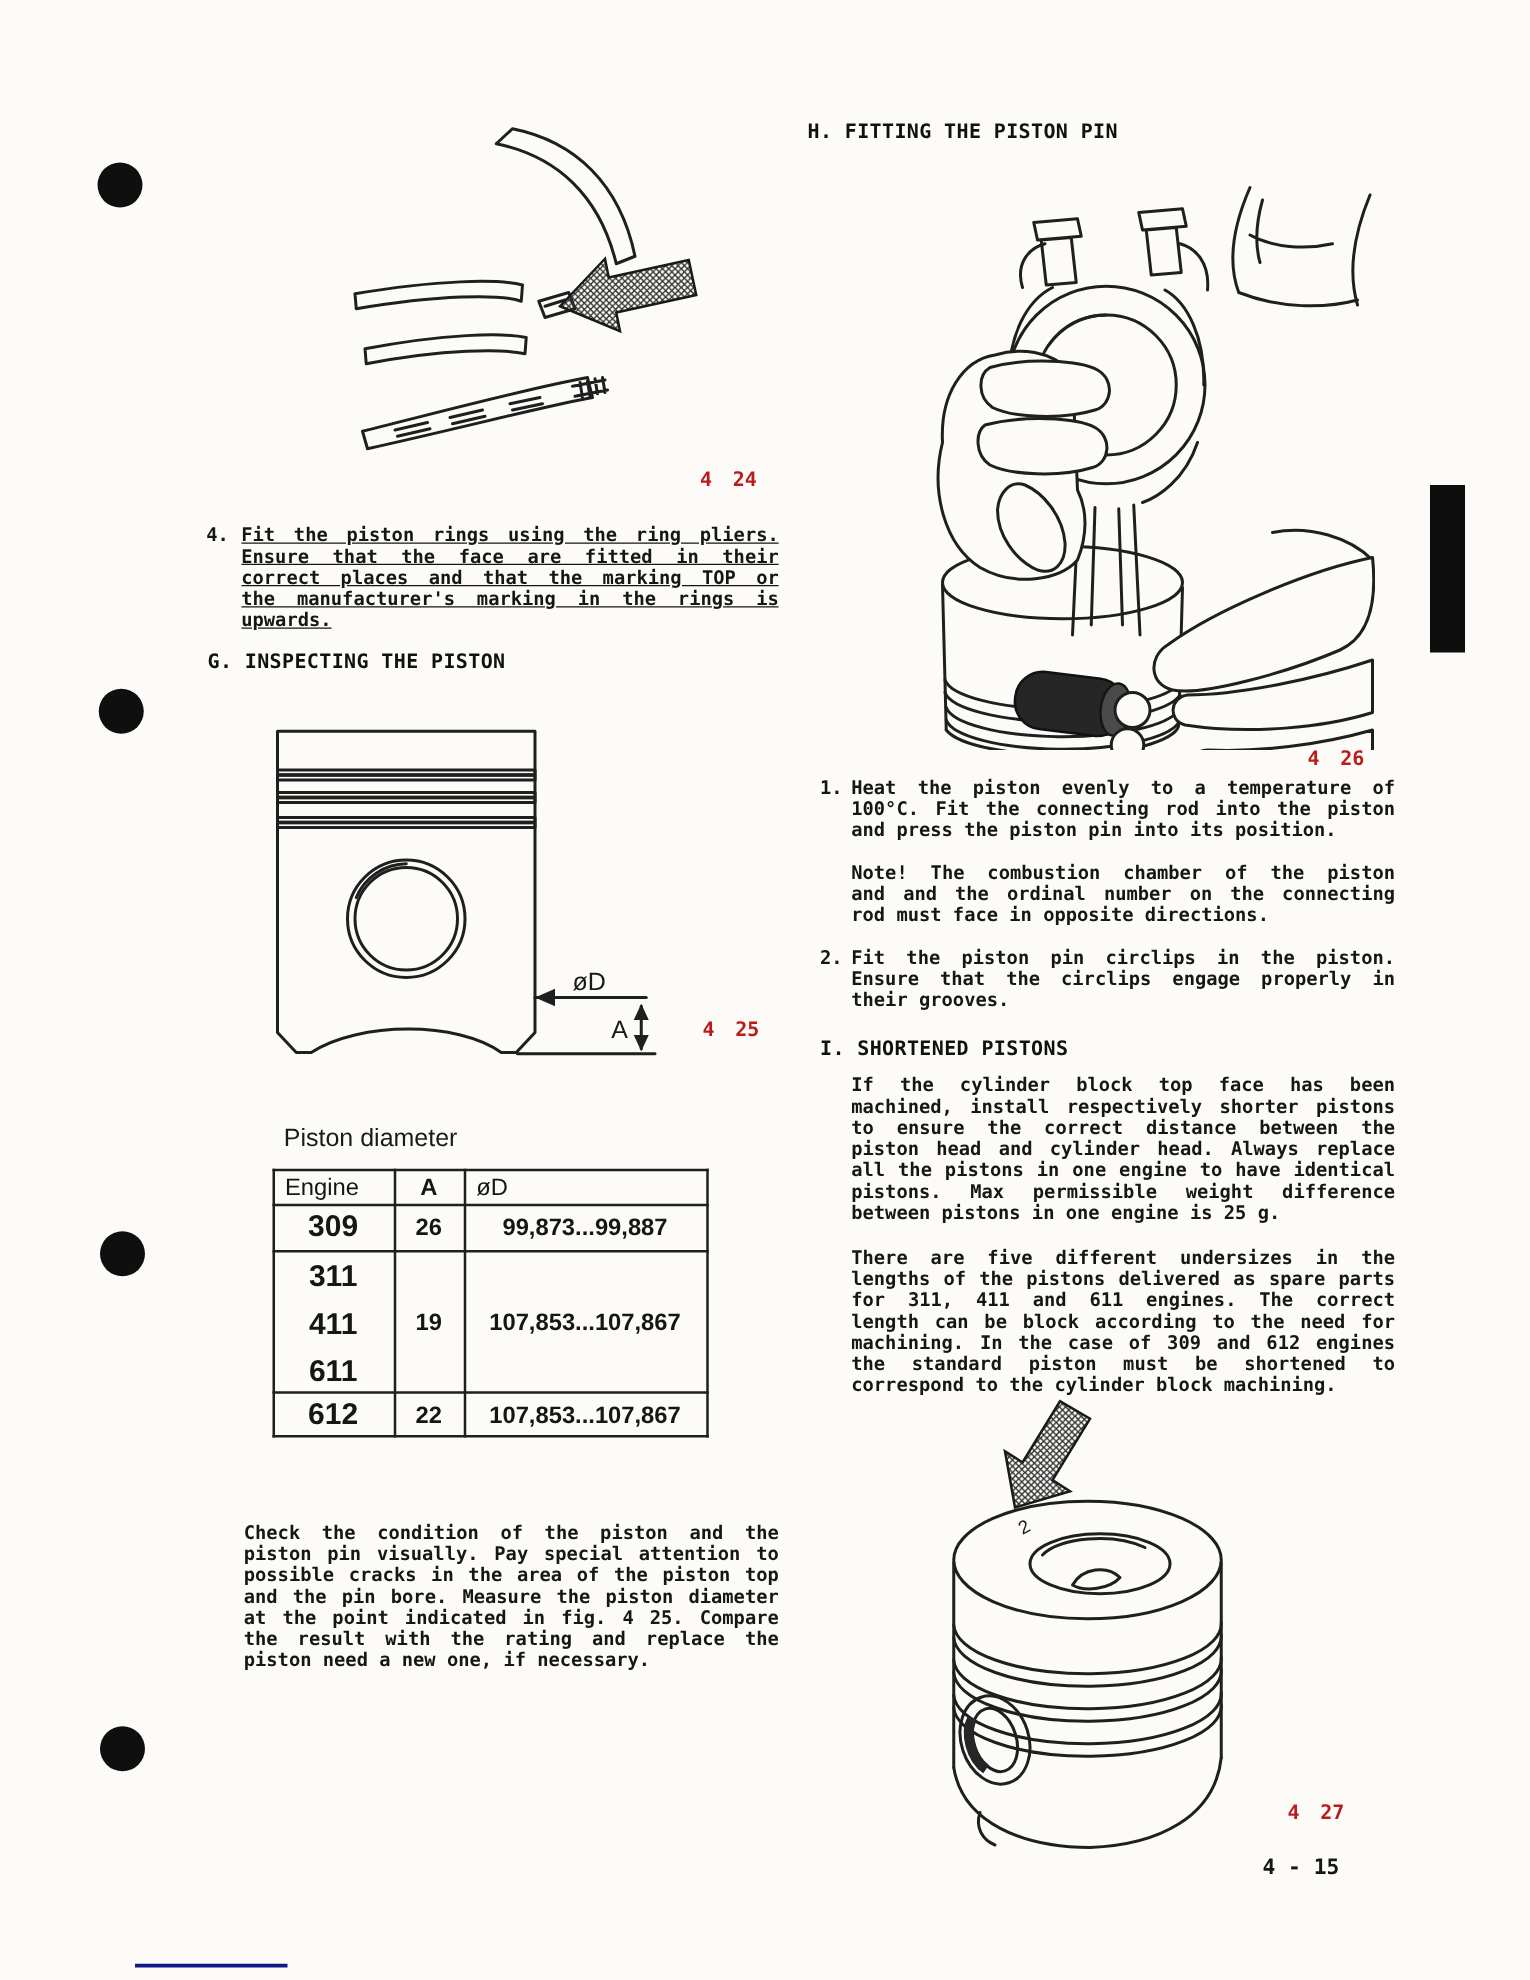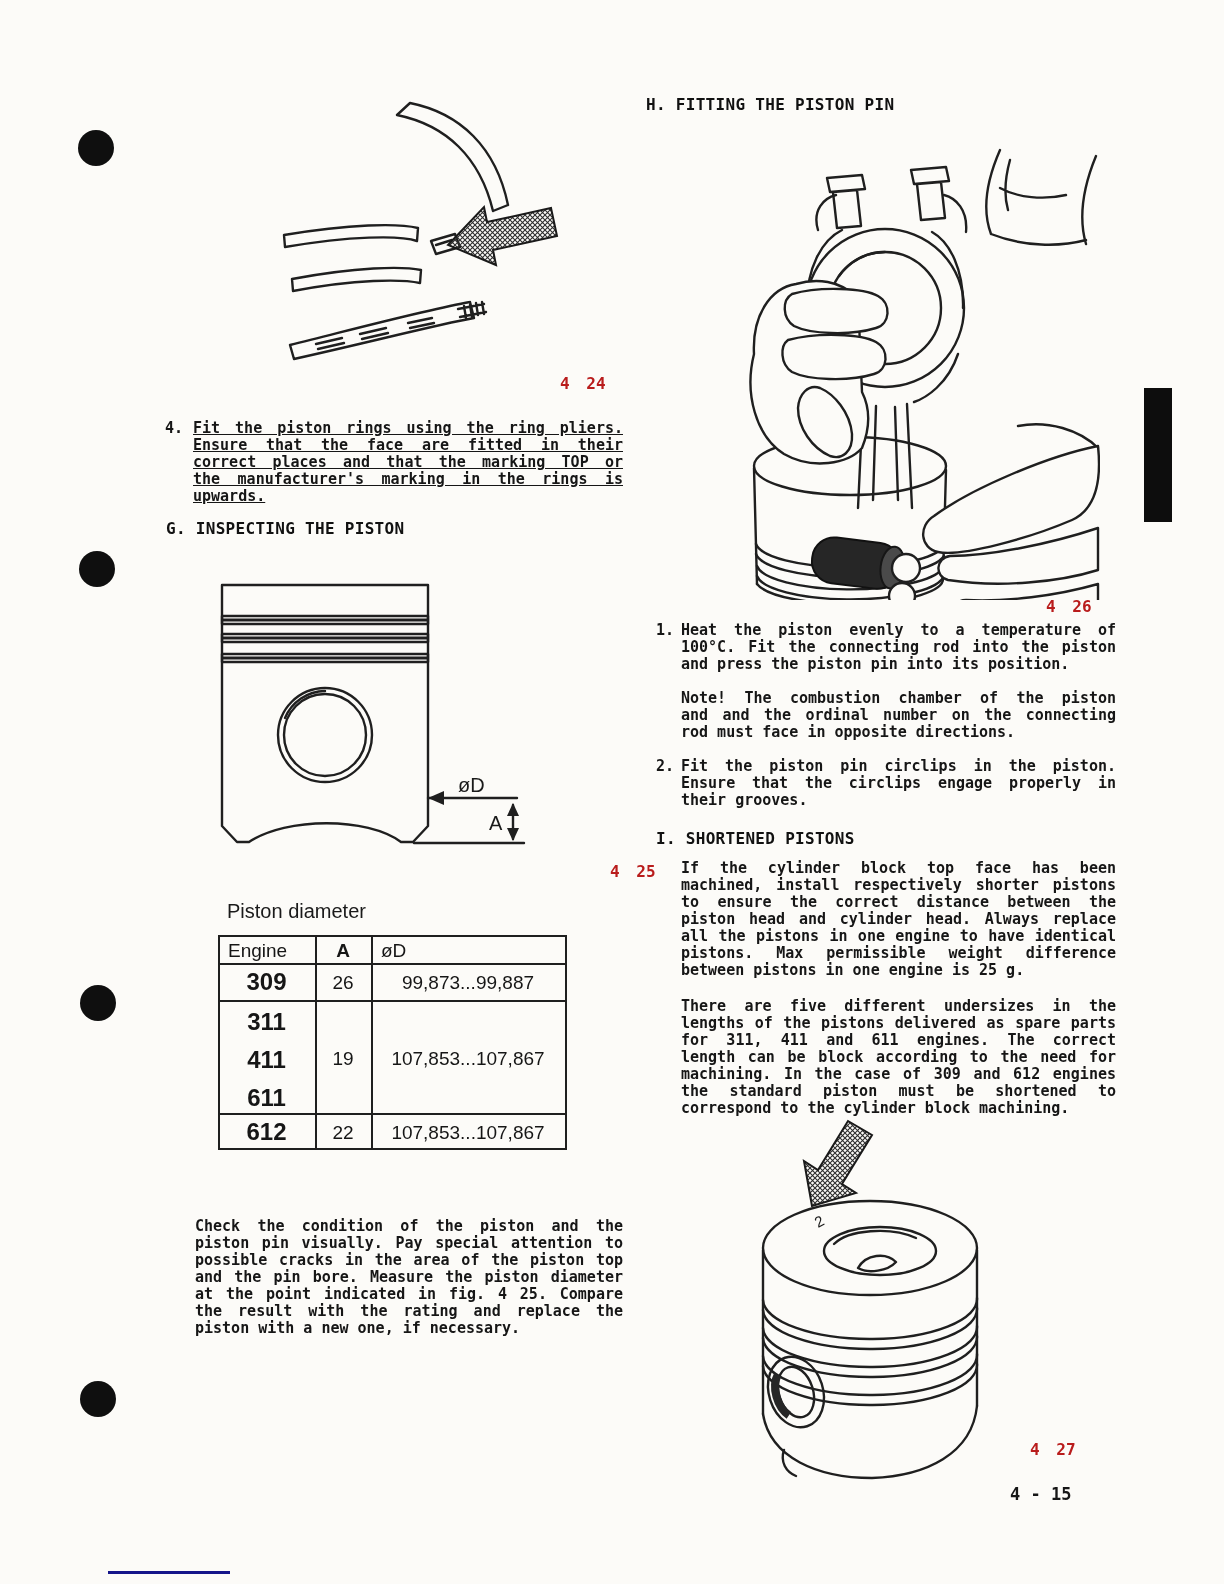--- a/index.html
+++ b/index.html
@@ -24,21 +24,21 @@
   .sans { font-family:"Liberation Sans", sans-serif; color:#1a1a1a; }
   .punch-hole { position:absolute; width:36px; height:36px; border-radius:50%;
                 background:#0f0f0f; }
   .binder-tab { position:absolute; left:1144px; top:388px; width:28px; height:134px;
                 background:#0d0d0d; }
   .footer-line { position:absolute; left:108px; top:1571px; width:122px; height:3px; }
   .tline { position:absolute; background:#1f1f1f; }
   .tcell { position:absolute; font-family:"Liberation Sans", sans-serif; color:#161616; }
   .tc-center { text-align:center; }
   .engine-num { font-size:24px; font-weight:600; }
-  .tval { font-size:19px; }
+  .tval { font-size:19px;font-weight:bold; }
   .thead { font-size:19px; }
   svg .sk { fill:none; stroke:#1f1f1f; stroke-width:2.4; stroke-linecap:round; stroke-linejoin:round; }
   svg .fillbg { fill:#fcfbf8; stroke:#1f1f1f; stroke-width:2.4; stroke-linejoin:round; }
   svg .lbl { font-family:"Liberation Sans", sans-serif; font-size:20px; fill:#1a1a1a; }
   svg .lbl2 { font-family:"Liberation Sans", sans-serif; font-size:15px; fill:#1a1a1a; }
 </style>
 </head>
 <body>
 
 <div class="punch-hole" style="left:78px; top:130px;"></div>
@@ -94,21 +94,21 @@
     <path class="sk" d="M213,240 L302,240"></path>
     <polygon points="213,240 229,233 229,247" fill="#1f1f1f"></polygon>
     <path class="sk" d="M298,247 L298,281"></path>
     <polygon points="298,245 292,258 304,258" fill="#1f1f1f"></polygon>
     <polygon points="298,283 292,270 304,270" fill="#1f1f1f"></polygon>
     <path class="sk" d="M199,285 L309,285"></path>
     <text class="lbl" x="243" y="234">øD</text>
     <text class="lbl" x="274" y="272">A</text>
   </svg>
 </div>
-<div class="cap" style="left:562px; top:862px;margin-left:48px;">4 25</div>
+<div class="cap" style="left:562px; top:814px;">4 25</div>
 
 <div class="abs sans" style="left:227px; top:900px; font-size:20px;">Piston diameter</div>
 
 <div class="abs" style="left:218px; top:935px; width:333px; height:215px;">
   <div class="tline" style="left:0; top:0; width:349px; height:2px;"></div>
   <div class="tline" style="left:0; top:28px; width:349px; height:2px;"></div>
   <div class="tline" style="left:0; top:65px; width:349px; height:2px;"></div>
   <div class="tline" style="left:0; top:178px; width:349px; height:2px;"></div>
   <div class="tline" style="left:0; top:213px; width:349px; height:2px;"></div>
   <div class="tline" style="left:0; top:0; width:2px; height:215px;"></div>
@@ -135,21 +135,21 @@
   <div class="tcell tval tc-center" style="left:153px; top:187px; width:194px;">107,853...107,867</div>
 </div>
 
 <div class="jblock mono" style="left:195px; top:1218px; width:428px;">
     <div class="ln">Check the condition of the piston and the</div>
     <div class="ln">piston pin visually. Pay special attention to</div>
     <div class="ln">possible cracks in the area of the piston top</div>
     <div class="ln">and the pin bore. Measure the piston diameter</div>
     <div class="ln">at the point indicated in fig. 4  25. Compare</div>
     <div class="ln">the result with the rating and replace the</div>
-    <div class="ln last">piston with a new one, if necessary.</div>
+    <div class="ln last">piston need a new one, if necessary.</div>
   </div>
 
 <div class="abs heading" style="left:646px; top:95px;">H. FITTING THE PISTON PIN</div>
 
 <div class="abs" style="left:700px; top:148px; width:400px; height:452px;">
   <svg width="400" height="452" viewBox="0 0 400 452">
 
     <path class="sk" d="M300,2 C286,34 282,62 291,86 M396,8 C382,42 379,72 386,96 M291,86 C324,99 360,99 386,92 M300,40 C318,50 344,52 366,47 M310,12 C305,30 304,48 308,62"></path>
 
     <path class="sk" d="M127,30 l35,-3 l3,14 l-35,3 z M133,44 l24,-2 l4,36 l-24,2 z"></path>

